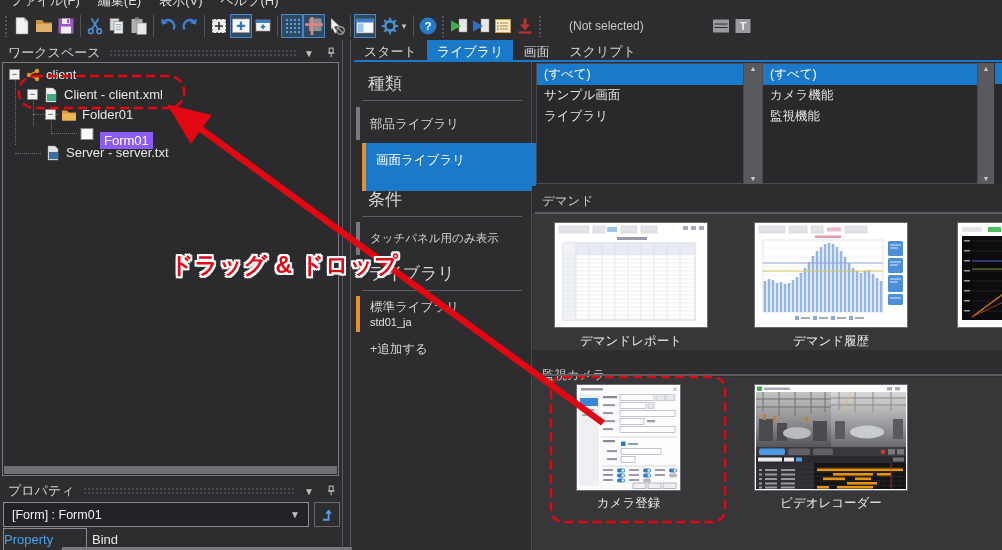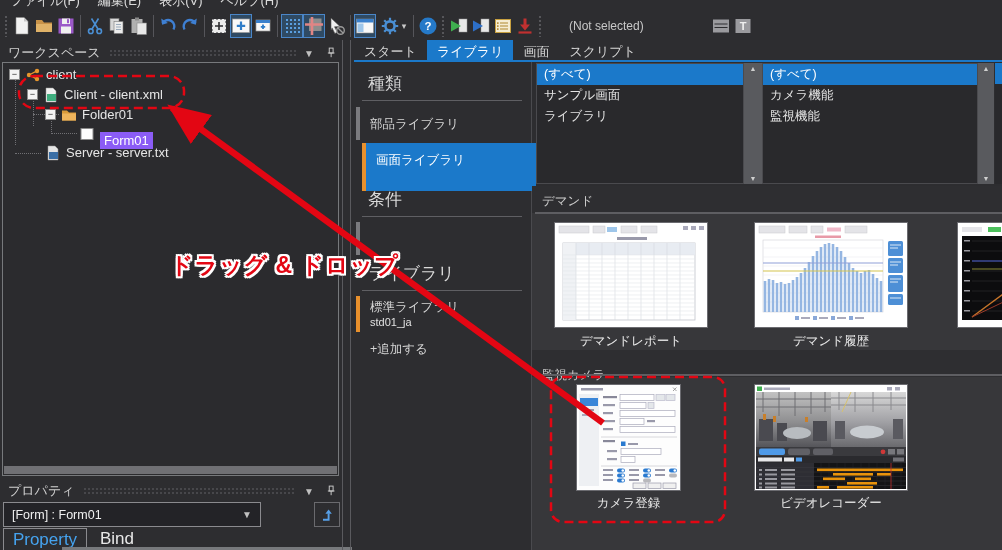--- a/index.html
+++ b/index.html
@@ -28,24 +28,24 @@
 #treebox { position:absolute; left:2px; top:62px; width:337px; height:414px; background:#2b2b2e; border:1px solid #77797c; }
 .trow { position:absolute; height:19px; display:flex; align-items:center; font-size:13px; color:#e6e6e6; white-space:nowrap; }
 .expander { width:11px; height:11px; background:#f2f2f2; border:1px solid #8a8a8a; color:#222; font-size:9px; line-height:9px; text-align:center; margin-right:5px; flex:none; }
 .ticon { width:16px; height:16px; margin-right:5px; flex:none; }
 .tsel { background:#8b5cf6; color:#fff; padding:1px 4px;margin-top:13px; }
 .dotv { position:absolute; border-left:1px dotted #707074; width:0; }
 .doth { position:absolute; border-top:1px dotted #707074; height:0; }
 #tree-hscroll { position:absolute; left:1px; right:1px; bottom:1px; height:8px; background:#707074; }
 
 
-#prop-select { position:absolute; left:3px; top:502px; width:258px; height:25px; background:#232327; border:1px solid #8a8a8e; display:flex; align-items:center; font-size:12.5px; color:#f0f0f0; padding:0 8px; }
+#prop-select { position:absolute; left:3px; top:502px; width:306px; height:25px; background:#232327; border:1px solid #8a8a8e; display:flex; align-items:center; font-size:12.5px; color:#f0f0f0; padding:0 8px; }
 #prop-select .caret { margin-left:auto; font-size:10px; color:#c0c0c0; }
 #jump-btn { position:absolute; left:314px; top:502px; width:26px; height:25px; border:1px solid #6a6a6e; background:#2d2d30; display:flex; align-items:center; justify-content:center; }
-.ptab { position:absolute; top:528px; height:22px; display:flex; align-items:center; justify-content:center; font-size:17px; }
+.ptab { position:absolute; top:528px; height:22px; display:flex; align-items:center; justify-content:flex-start; font-size:13px; }
 #ptab-property { left:3px; width:84px; border:1px solid #8a8a8e; border-bottom:none; background:#2d2d30; color:#45a3ef; }
 #ptab-bind { left:92px; width:50px; color:#e8e8e8; }
 #ptab-underbar { position:absolute; left:62px; top:547px; width:290px; height:3px; background:#77797c; }
 
 
 .vline { position:absolute; width:1px; background:#5a5a5e; }
 
 
 #maintabs { position:absolute; left:354px; top:40px; height:21px; display:flex; }
 .mtab { font-size:13px; color:#d6d6d6; padding:3px 10px 4px 10px; white-space:nowrap; }
@@ -383,20 +383,21 @@
       <div class="txt">部品ライブラリ</div>
     </div>
     <div class="lib-item sel" style="top:81px; height:48px;margin-left:6px;">
       <div class="lib-bar" style="background:#e8902c;"></div>
       <div class="txt">画面ライブラリ</div>
     </div>
     <div class="lib-h" style="top:126px;">条件</div>
     <div class="lib-hr" style="top:154px;"></div>
     <div class="lib-item" style="top:160px; height:33px;">
       <div class="lib-bar" style="background:#7a7a7e;"></div>
+      <div class="txt" style="font-size:11.5px">タッチパネル用のみ表示</div>
     </div>
     <div class="lib-h" style="top:200px;">ライブラリ</div>
     <div class="lib-hr" style="top:228px;"></div>
     <div class="lib-item" style="top:234px; height:36px;">
       <div class="lib-bar" style="background:#e8902c;"></div>
       <div class="txt" style="padding-top:3px;">
         <div>標準ライブラリ</div>
         <div class="lib-sub">std01_ja</div>
       </div>
     </div>

